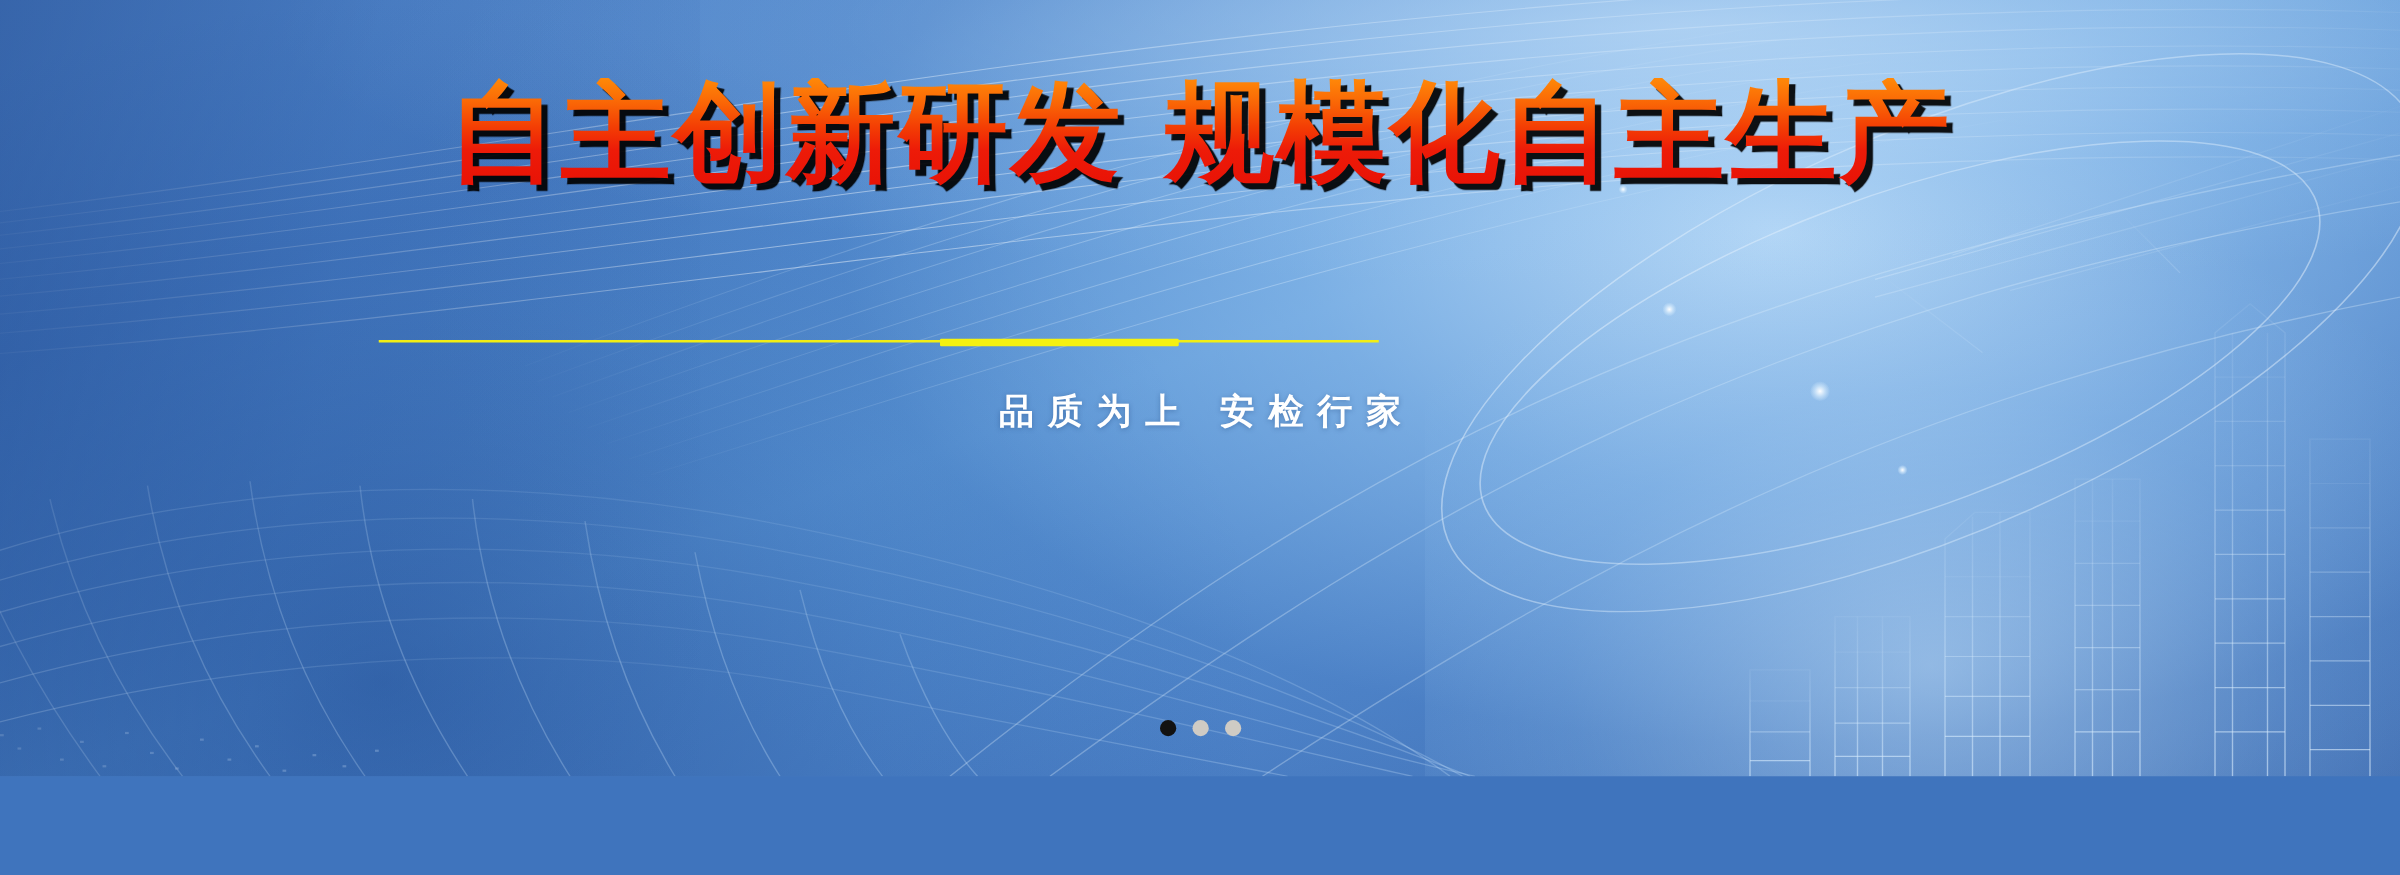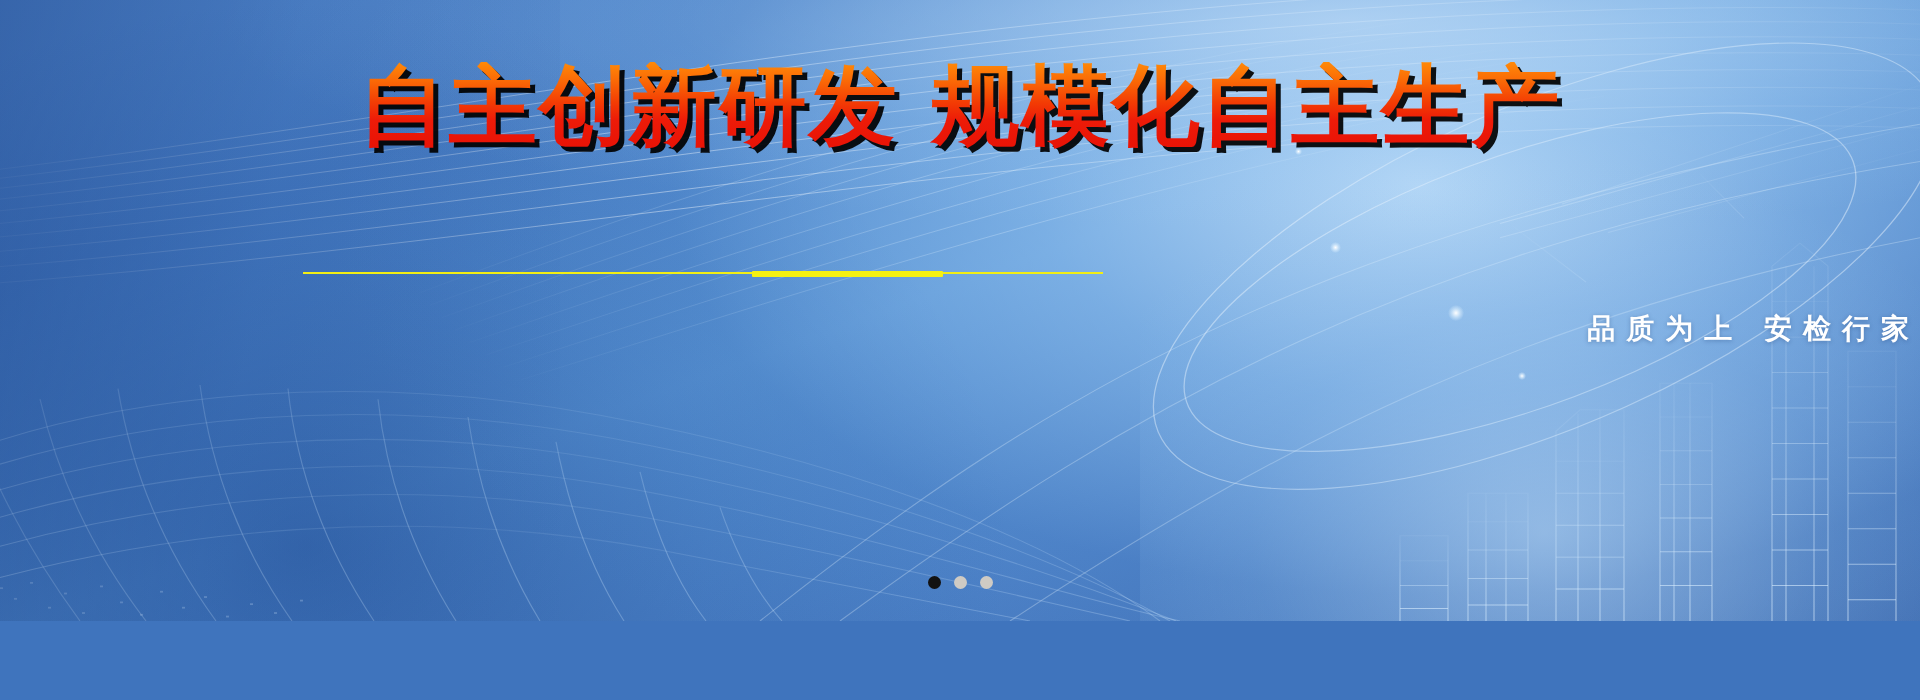--- a/index.html
+++ b/index.html
@@ -77,21 +77,21 @@
   }
   .divider .thick {
     position:absolute; left:449px; top:0px; width:191px; height:6px;
     background:#f5f111;
     border-radius:1px;
   }
 
   
   .sub1 {
     position:absolute; left:0; right:0; top:310px;
-    text-align:right;
+    text-align:center;
     font-family:"DejaVu Sans", sans-serif;
     font-size:28px;
     font-weight:bold;
     color:#ffffff;
     letter-spacing:11px;
     text-indent:11px;
     white-space:nowrap;
     text-shadow:0 1px 4px rgba(22,55,110,0.35);
   }
   .sub2 {

